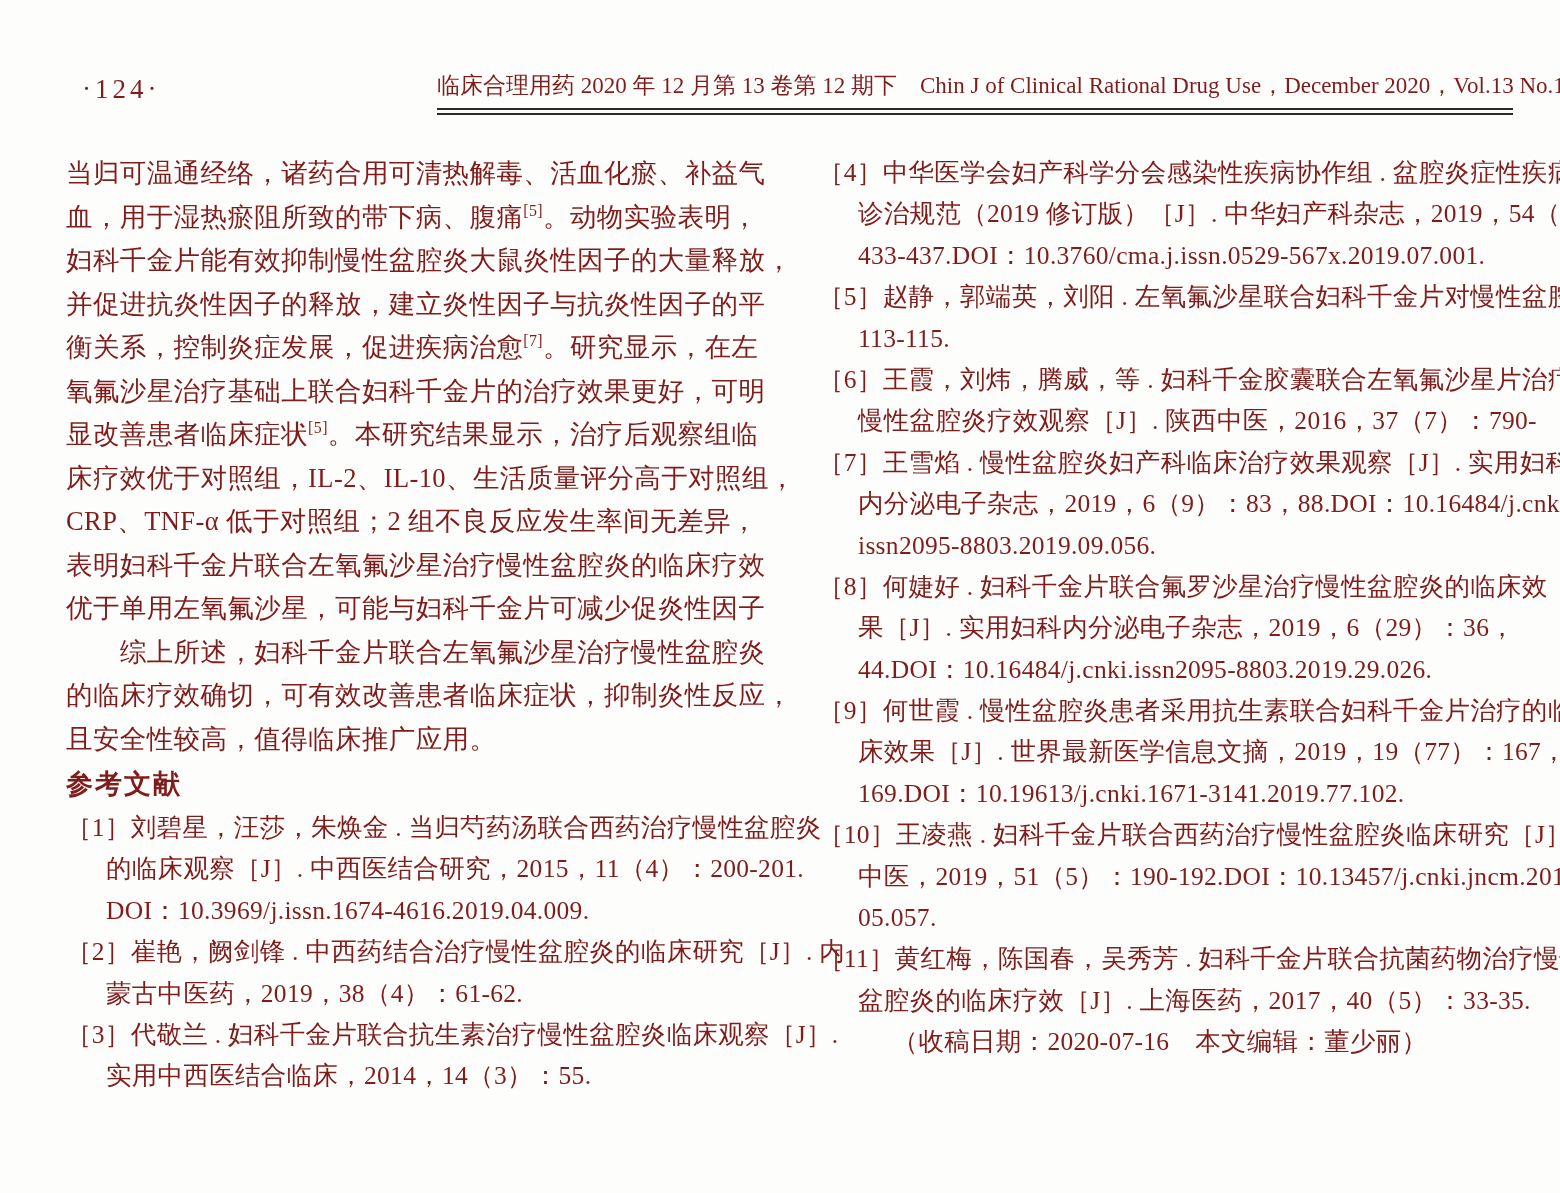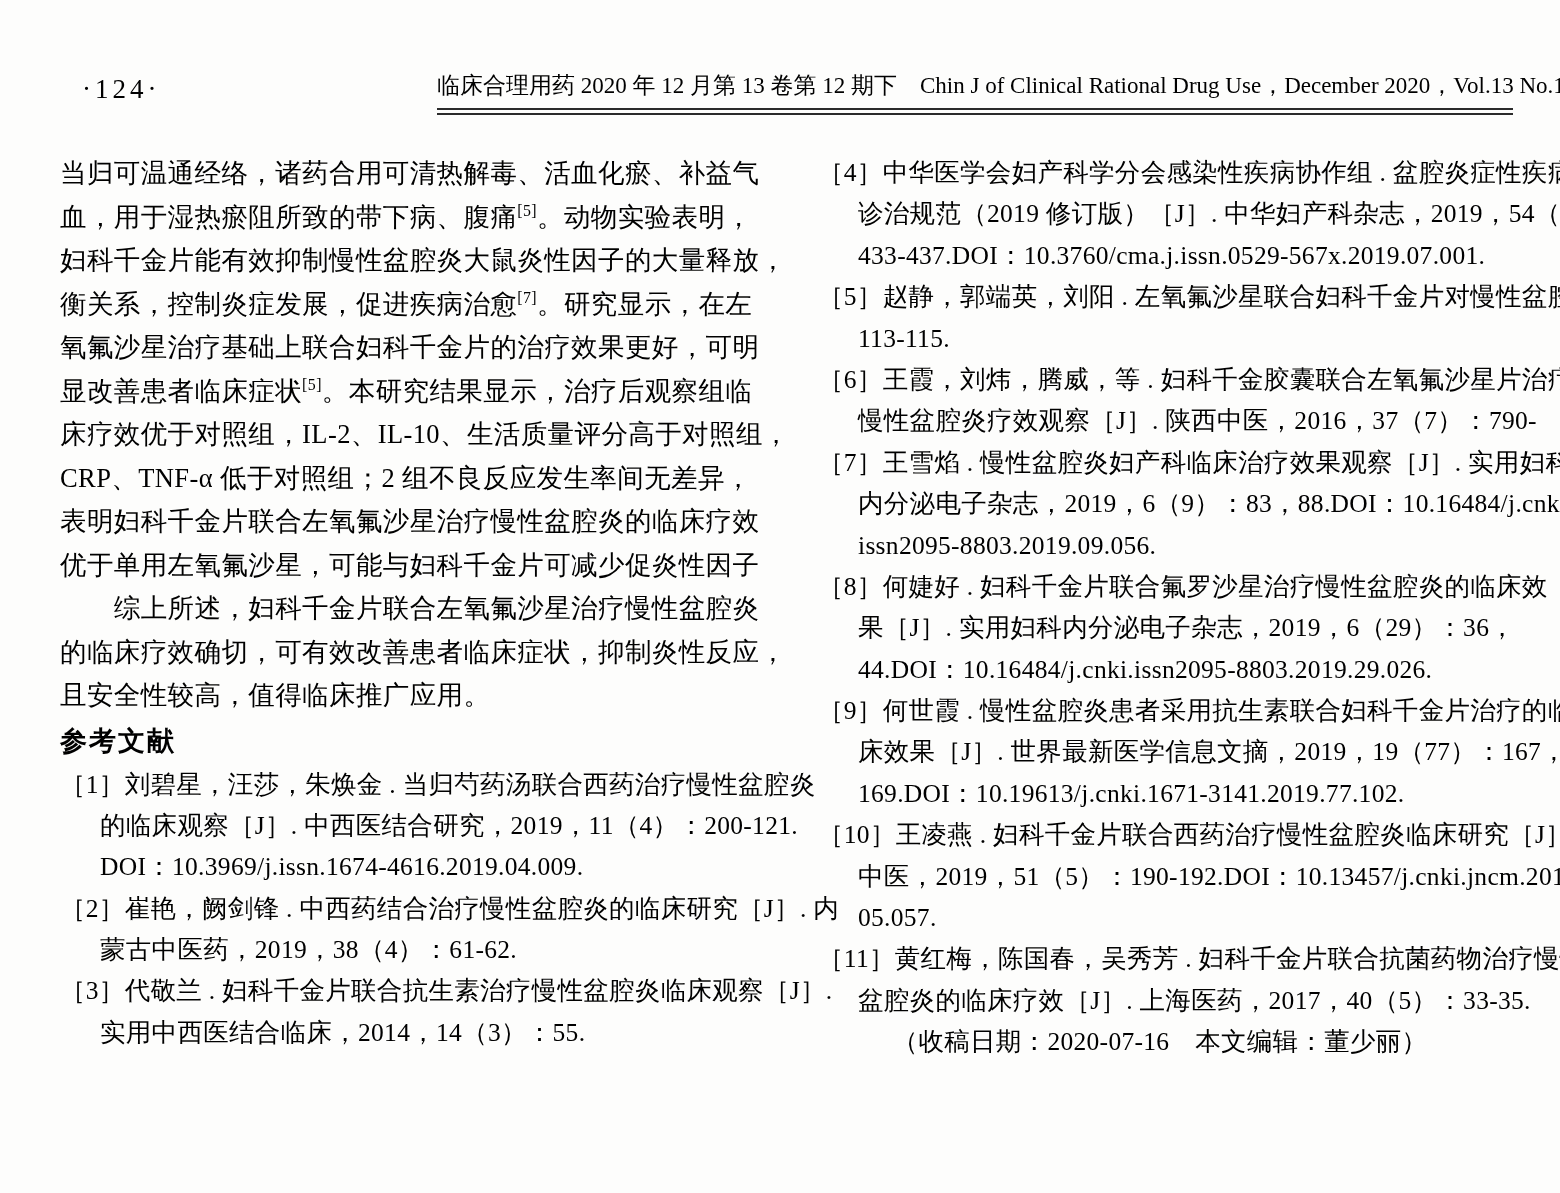--- a/index.html
+++ b/index.html
@@ -1,34 +1,34 @@
 <!DOCTYPE html>
 <html><head>
 <meta charset="utf-8">
 <style>
   html,body{margin:0;padding:0;background:#e8e8e8;}
   .page{
     position:relative;width:1560px;height:1193px;background:#fdfdfc;
-    font-family:"Liberation Serif","DejaVu Serif",serif;color:#000000;
+    font-family:"Liberation Serif","DejaVu Serif",serif;color:#7f1d1d;
     overflow:hidden;
   }
   .pageno{
     position:absolute;left:82px;top:74px;font-size:27px;letter-spacing:4px;
     white-space:nowrap;
   }
   .jheader{
     position:absolute;left:437px;top:70px;width:1076px;font-size:23px;
     text-align:center;white-space:nowrap;
   }
   .hrule{
     position:absolute;left:437px;top:108px;width:1076px;height:3px;
     border-top:2px solid #2b2b2b;border-bottom:2px solid #2b2b2b;
   }
   .col{position:absolute;top:152px;width:694px;}
-  .col-left{left:60px;}
+  .col-left{left:66px;}
   .col-right{left:818px;}
   .body-line{
     font-size:26.5px;line-height:43.5px;height:43.5px;white-space:nowrap;
     letter-spacing:0.4px;
   }
   sup{font-size:0.6em;line-height:0;vertical-align:super;}
   .ref-title{
     font-size:27px;font-weight:bold;text-align:left;line-height:46px;
     height:46px;letter-spacing:2px;
   }
@@ -46,36 +46,37 @@
 <div class="page">
   <div class="pageno">·124·</div>
   <div class="jheader">临床合理用药 2020 年 12 月第 13 卷第 12 期下　Chin J of Clinical Rational Drug Use，December 2020，Vol.13 No.12C</div>
   <div class="hrule"></div>
 
   <div class="col col-left">
     <div>
         <div class="body-line">当归可温通经络，诸药合用可清热解毒、活血化瘀、补益气</div>
         <div class="body-line">血，用于湿热瘀阻所致的带下病、腹痛<sup>[5]</sup>。动物实验表明，</div>
         <div class="body-line">妇科千金片能有效抑制慢性盆腔炎大鼠炎性因子的大量释放，</div>
+        <div class="body-line">并促进抗炎性因子的释放，建立炎性因子与抗炎性因子的平</div>
         <div class="body-line">衡关系，控制炎症发展，促进疾病治愈<sup>[7]</sup>。研究显示，在左</div>
         <div class="body-line">氧氟沙星治疗基础上联合妇科千金片的治疗效果更好，可明</div>
         <div class="body-line">显改善患者临床症状<sup>[5]</sup>。本研究结果显示，治疗后观察组临</div>
         <div class="body-line">床疗效优于对照组，IL-2、IL-10、生活质量评分高于对照组，</div>
         <div class="body-line">CRP、TNF-α 低于对照组；2 组不良反应发生率间无差异，</div>
         <div class="body-line">表明妇科千金片联合左氧氟沙星治疗慢性盆腔炎的临床疗效</div>
         <div class="body-line">优于单用左氧氟沙星，可能与妇科千金片可减少促炎性因子</div>
         <div class="body-line">　　综上所述，妇科千金片联合左氧氟沙星治疗慢性盆腔炎</div>
         <div class="body-line">的临床疗效确切，可有效改善患者临床症状，抑制炎性反应，</div>
         <div class="body-line">且安全性较高，值得临床推广应用。</div>
       </div>
     <div class="ref-title">参考文献</div>
     <div>
         <div class="ref">
           <div class="rline first">［1］刘碧星，汪莎，朱焕金 . 当归芍药汤联合西药治疗慢性盆腔炎</div>
-          <div class="rline">的临床观察［J］. 中西医结合研究，2019，11（4）：200-121.</div>
+          <div class="rline">的临床观察［J］. 中西医结合研究，2015，11（4）：200-201.</div>
           <div class="rline">DOI：10.3969/j.issn.1674-4616.2019.04.009.</div>
         </div>
         <div class="ref">
           <div class="rline first">［2］崔艳，阙剑锋 . 中西药结合治疗慢性盆腔炎的临床研究［J］. 内</div>
           <div class="rline">蒙古中医药，2019，38（4）：61-62.</div>
         </div>
         <div class="ref">
           <div class="rline first">［3］代敬兰 . 妇科千金片联合抗生素治疗慢性盆腔炎临床观察［J］.</div>
           <div class="rline">实用中西医结合临床，2014，14（3）：55.</div>
         </div>

